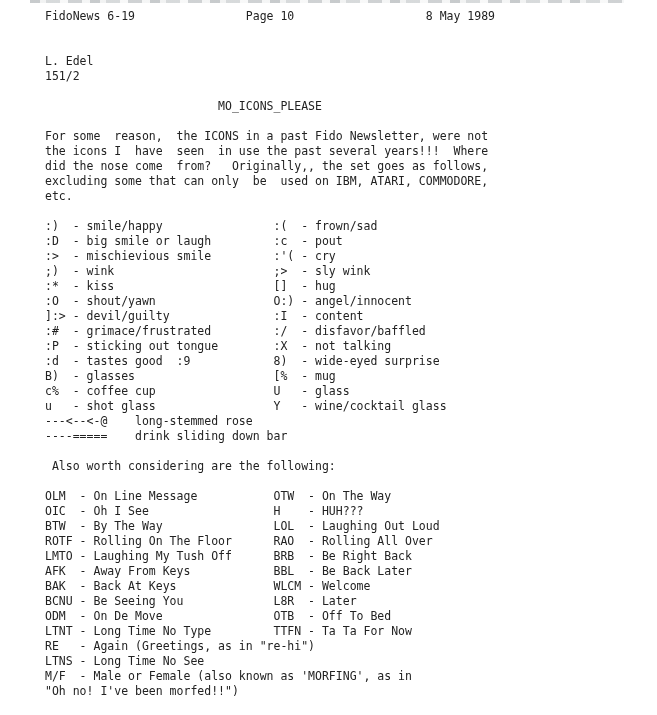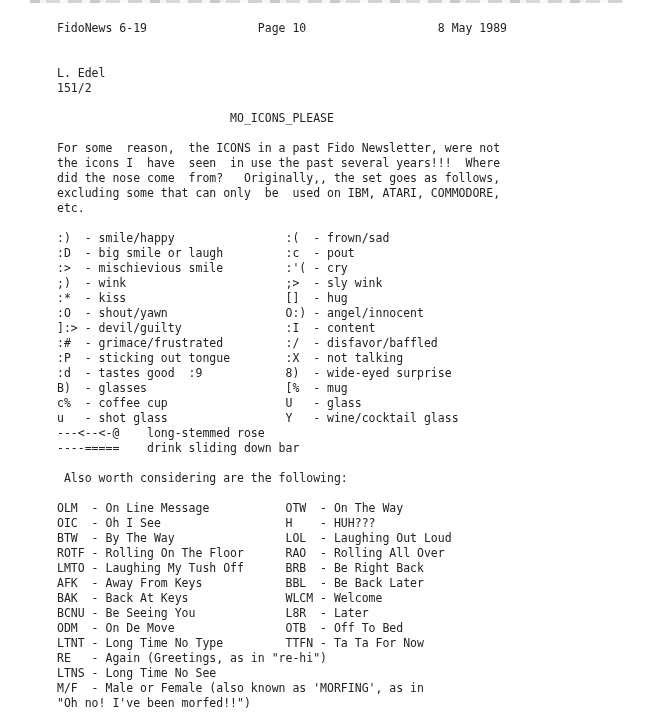--- a/index.html
+++ b/index.html
@@ -14,21 +14,21 @@
     position:absolute;left:30px;top:0;width:594px;height:3px;
     background:repeating-linear-gradient(90deg,
       #9aa0a3 0 10px,#e6e8e8 10px 16px,#b7bcbe 16px 30px,
       #f2f3f3 30px 38px,#a8adb0 38px 52px,#eceeee 52px 60px);
     opacity:.55;
   }
   .doc{
     position:absolute;left:41px;top:5px;
     font-size:11.5px;line-height:15px;
     color:#222222;
-    margin:16px;
+    margin:4px;
   }
   .ln{
     white-space:pre;
     height:15px;
     font-family:inherit;
   }
 </style>
 </head>
 <body>
 

